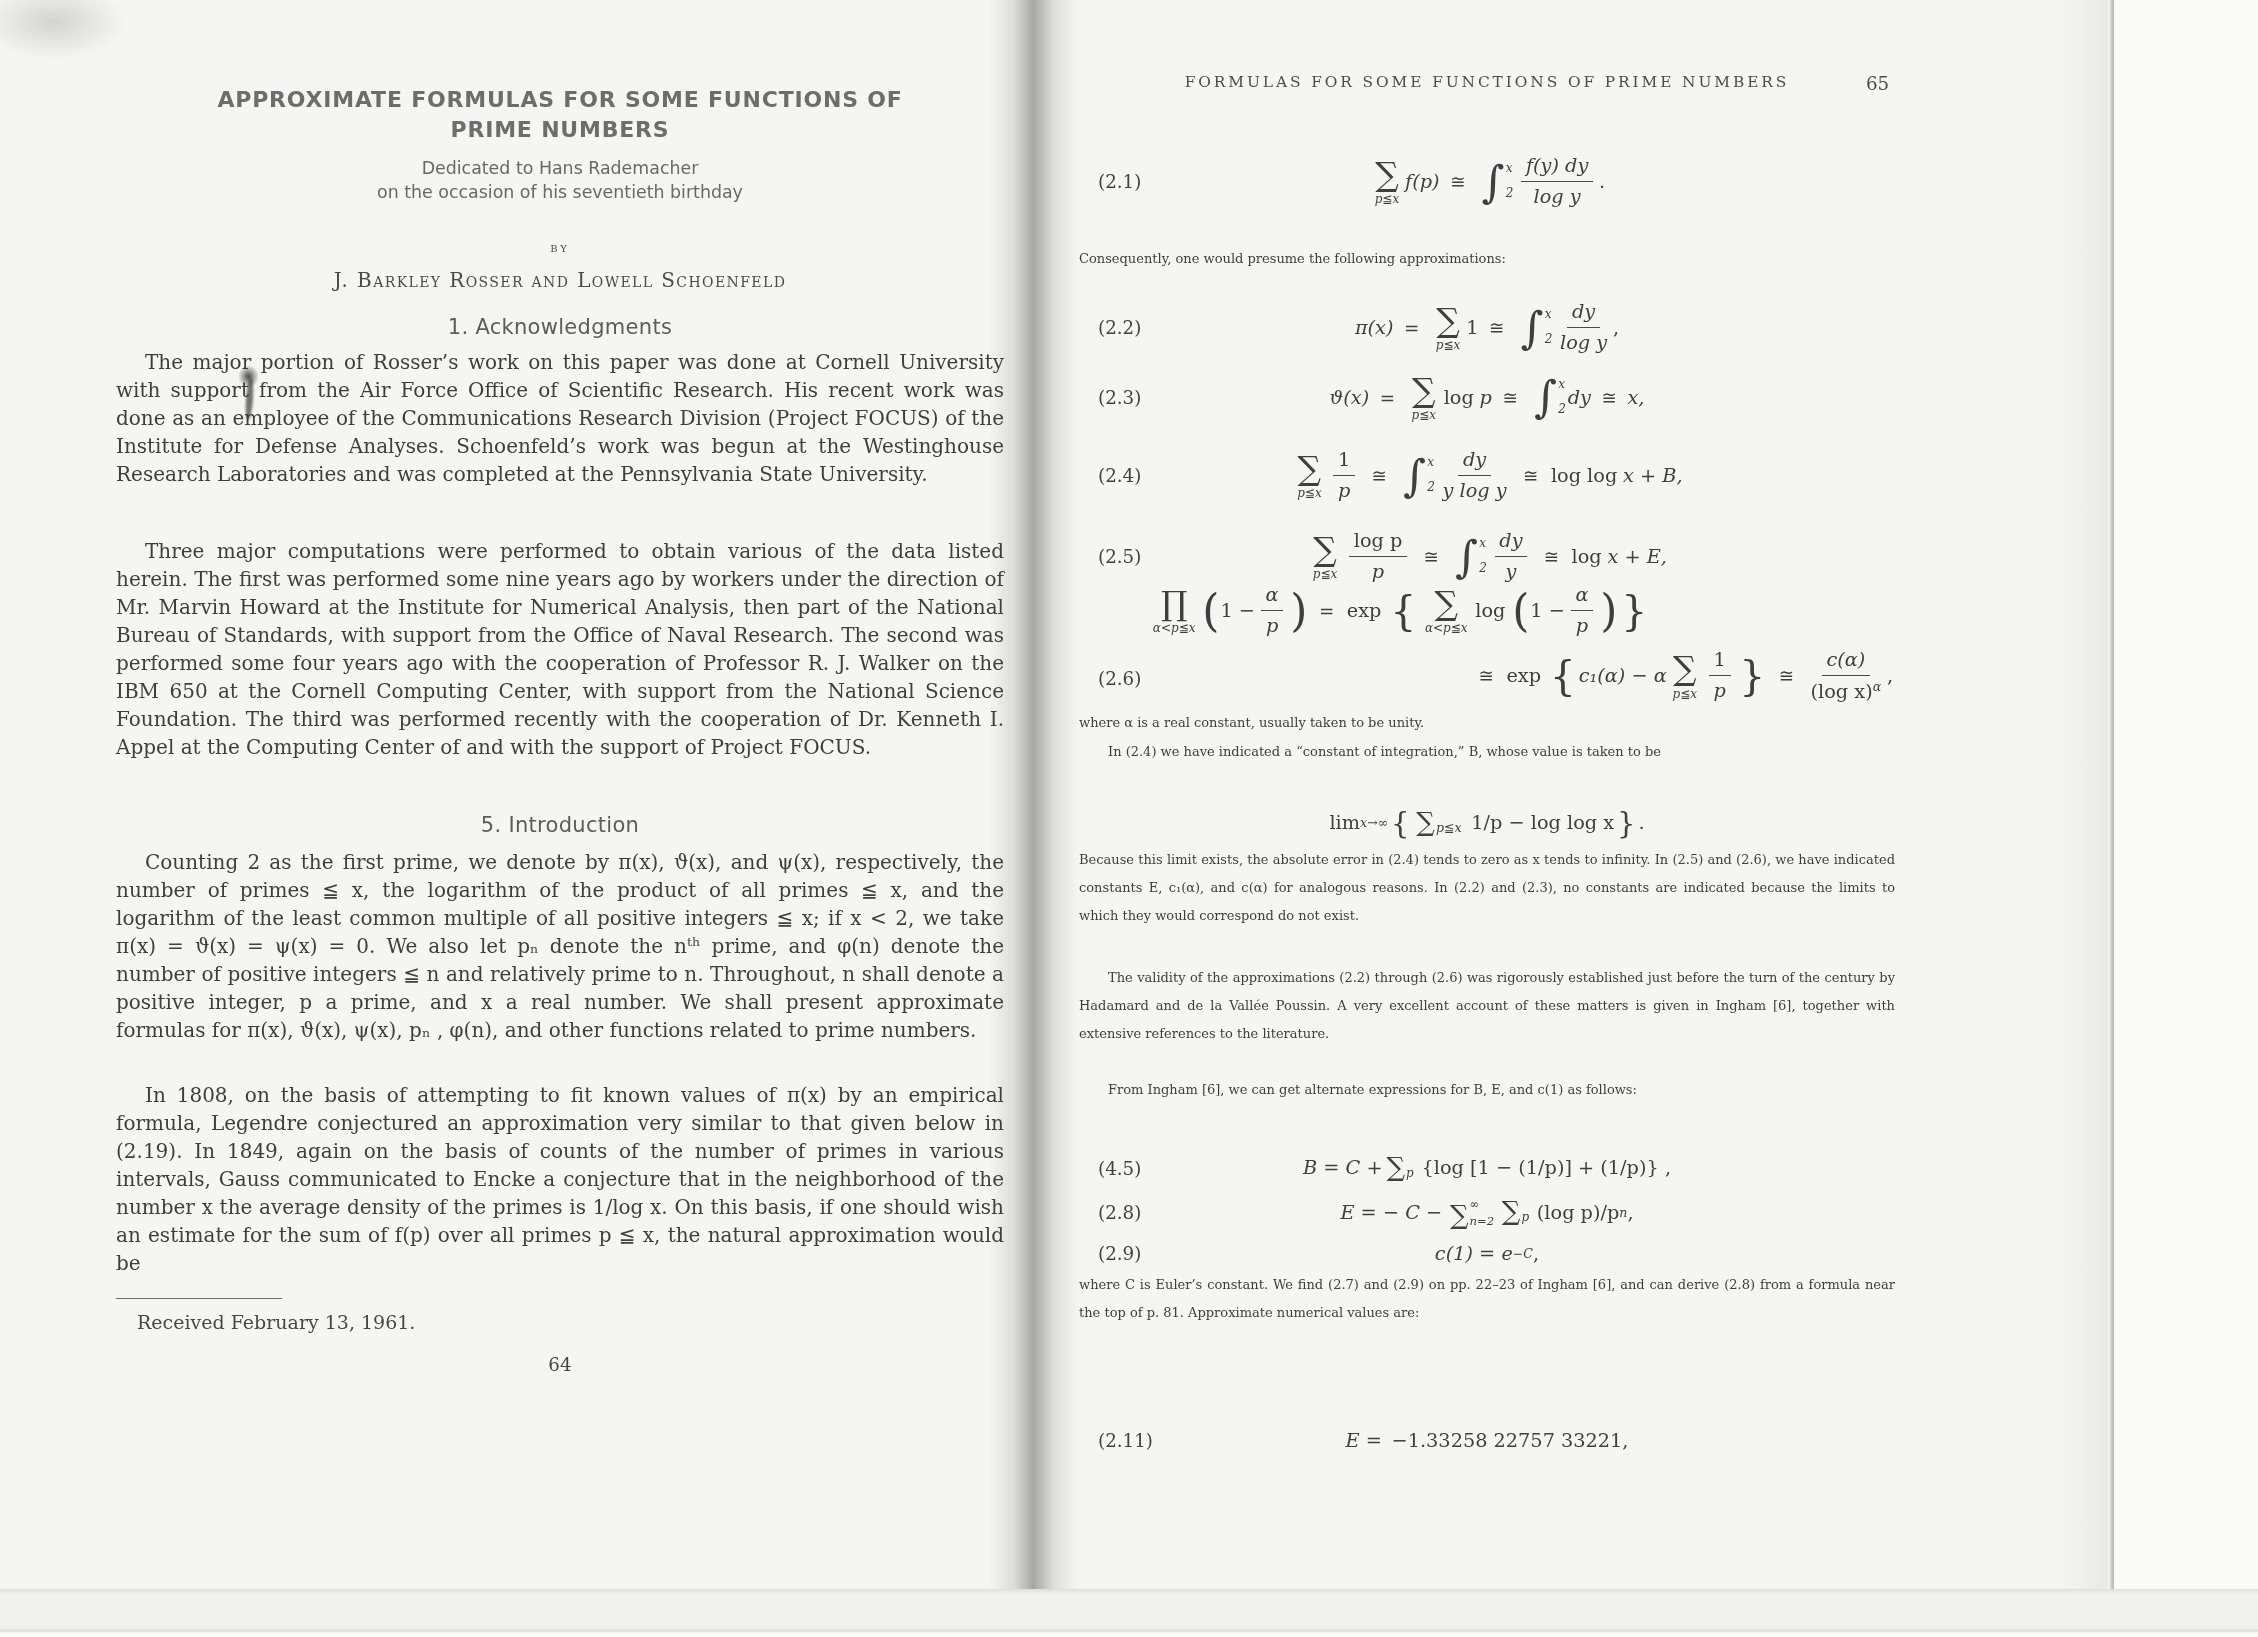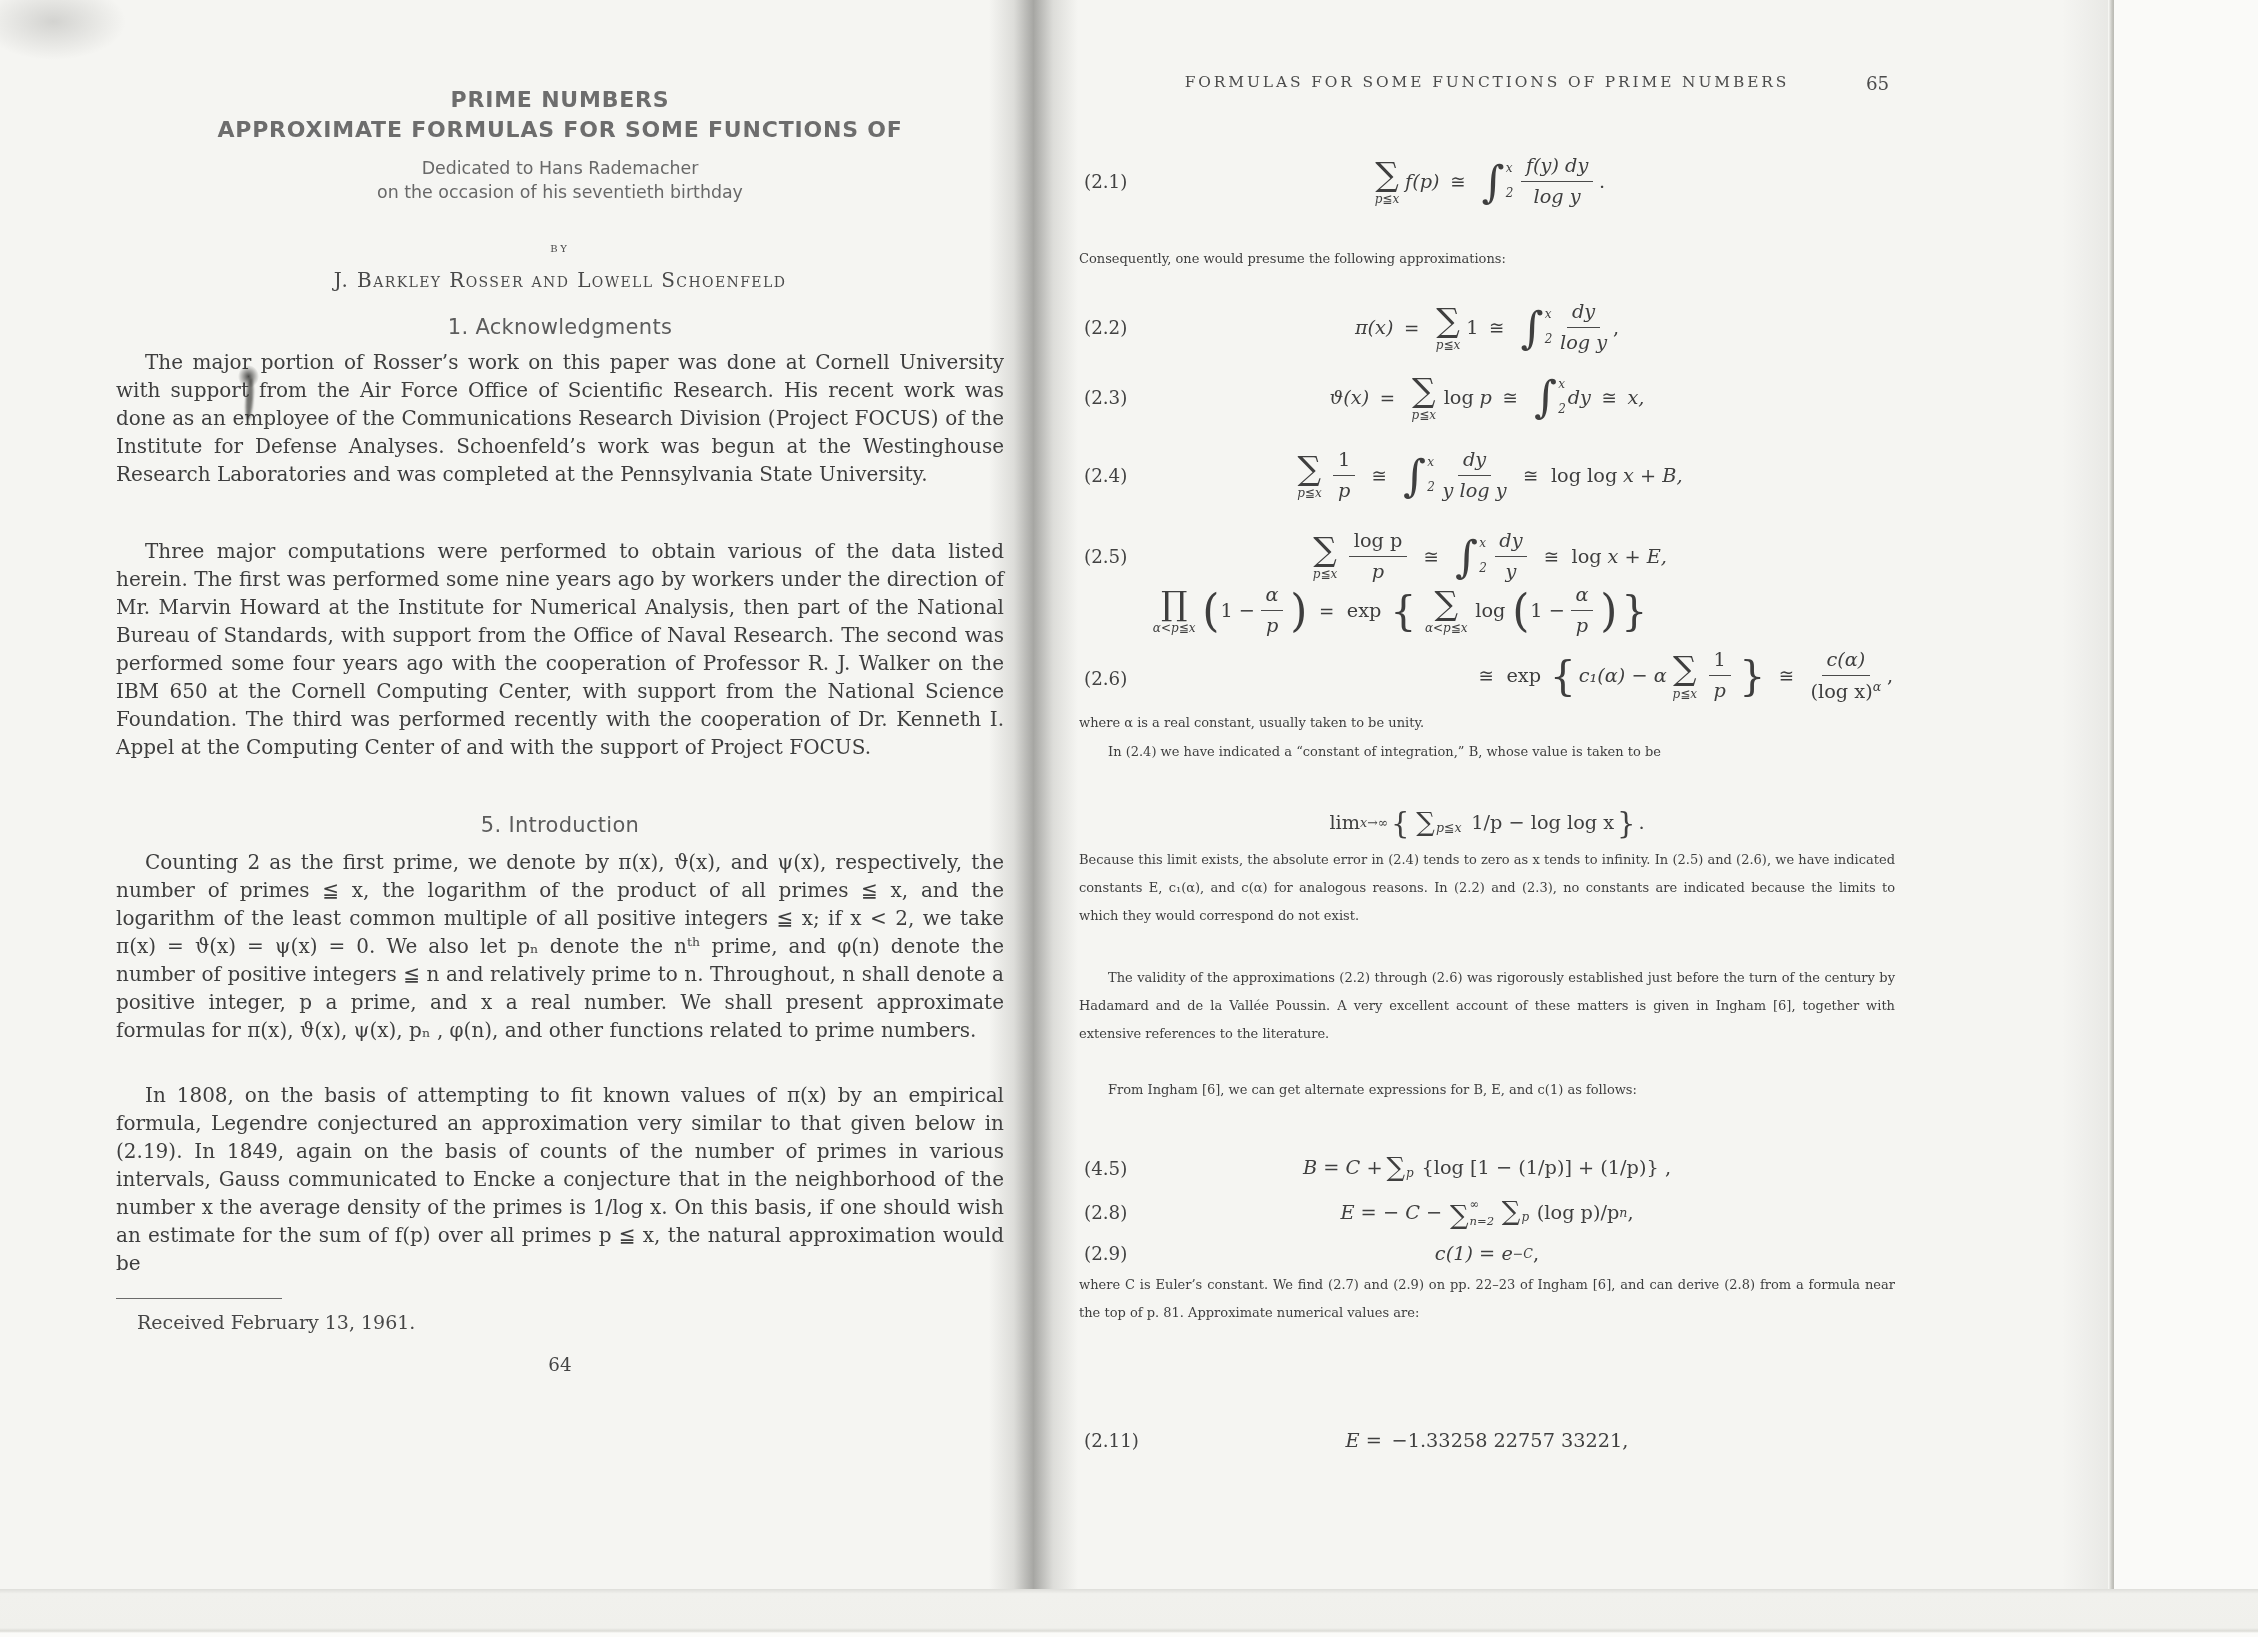--- a/index.html
+++ b/index.html
@@ -44,21 +44,21 @@
   .footnote{font-size:19px;color:#474747;padding-left:21px;}
   .pagenum{font-size:18.3px;text-align:center;color:#454545;}
 
   
   .running-header{position:relative;text-align:center;font-size:15.4px;letter-spacing:2.9px;color:#4b4b4b;}
   .rp-num{position:absolute;right:5.8px;top:0;font-size:18.3px;letter-spacing:0;}
 
   
   .eqrow{position:absolute;left:0;right:0;display:flex;align-items:center;justify-content:center;
         font-size:19.3px;color:#3f3f3f;}
-  .eqlabel{position:absolute;left:5px;font-size:18.3px;color:#424242;}
+  .eqlabel{position:absolute;left:19px;font-size:18.3px;color:#424242;}
   .eqbody{display:inline-flex;align-items:center;}
   .mi{font-style:italic;}
   .mn{font-style:normal;}
   .fun{font-style:normal;margin:0 5.8px 0 1.9px;}
   .rel{margin:0 10.6px;font-family:"DejaVu Sans","Liberation Sans",sans-serif;font-size:18.3px;}
   .bigop{display:inline-flex;flex-direction:column;align-items:center;line-height:1;margin:0 5.8px;}
   .bigop .op{font-size:33px;}
   .bigop .lim{font-size:12px;font-style:italic;margin-top:2.9px;white-space:nowrap;}
   .intgrp{display:inline-flex;align-items:stretch;margin:0 1.9px 0 5.8px;}
   .intgrp .int{font-size:44px;line-height:1;font-style:normal;}
@@ -84,22 +84,22 @@
   .brace-md{font-size:29px;font-weight:200;margin:0 2.9px;line-height:0;}
 </style>
 </head>
 <body>
 
 <div class="scan">
   <div class="smudge-topleft"></div>
 
   <div class="col left-col">
     <div class="abs title" style="top:85px">
+      <div>APPROXIMATE FORMULAS FOR SOME FUNCTIONS OF</div>
       <div>PRIME NUMBERS</div>
-      <div>APPROXIMATE FORMULAS FOR SOME FUNCTIONS OF</div>
     </div>
     <div class="abs dedication" style="top:156px">
       <div>Dedicated to Hans Rademacher</div>
       <div>on the occasion of his seventieth birthday</div>
     </div>
     <div class="abs byline" style="top:243px">BY</div>
     <div class="abs authors" style="top:268px">J. Barkley Rosser and Lowell Schoenfeld</div>
     <div class="abs sec-head" style="top:315px">1. Acknowledgments</div>
     <p class="abs body-par indent" style="top:348px">The major portion of Rosser’s work on this paper was done at Cornell University with support from the Air Force Office of Scientific Research.  His recent work was done as an employee of the Communications Research Division (Project FOCUS) of the Institute for Defense Analyses.  Schoenfeld’s work was begun at the Westinghouse Research Laboratories and was completed at the Pennsylvania State University.</p>
     <p class="abs body-par indent" style="top:537px">Three major computations were performed to obtain various of the data listed herein.  The first was performed some nine years ago by workers under the direction of Mr. Marvin Howard at the Institute for Numerical Analysis, then part of the National Bureau of Standards, with support from the Office of Naval Research.  The second was performed some four years ago with the cooperation of Professor R. J. Walker on the IBM 650 at the Cornell Computing Center, with support from the National Science Foundation.  The third was performed recently with the cooperation of Dr. Kenneth I. Appel at the Computing Center of and with the support of Project FOCUS.</p>

